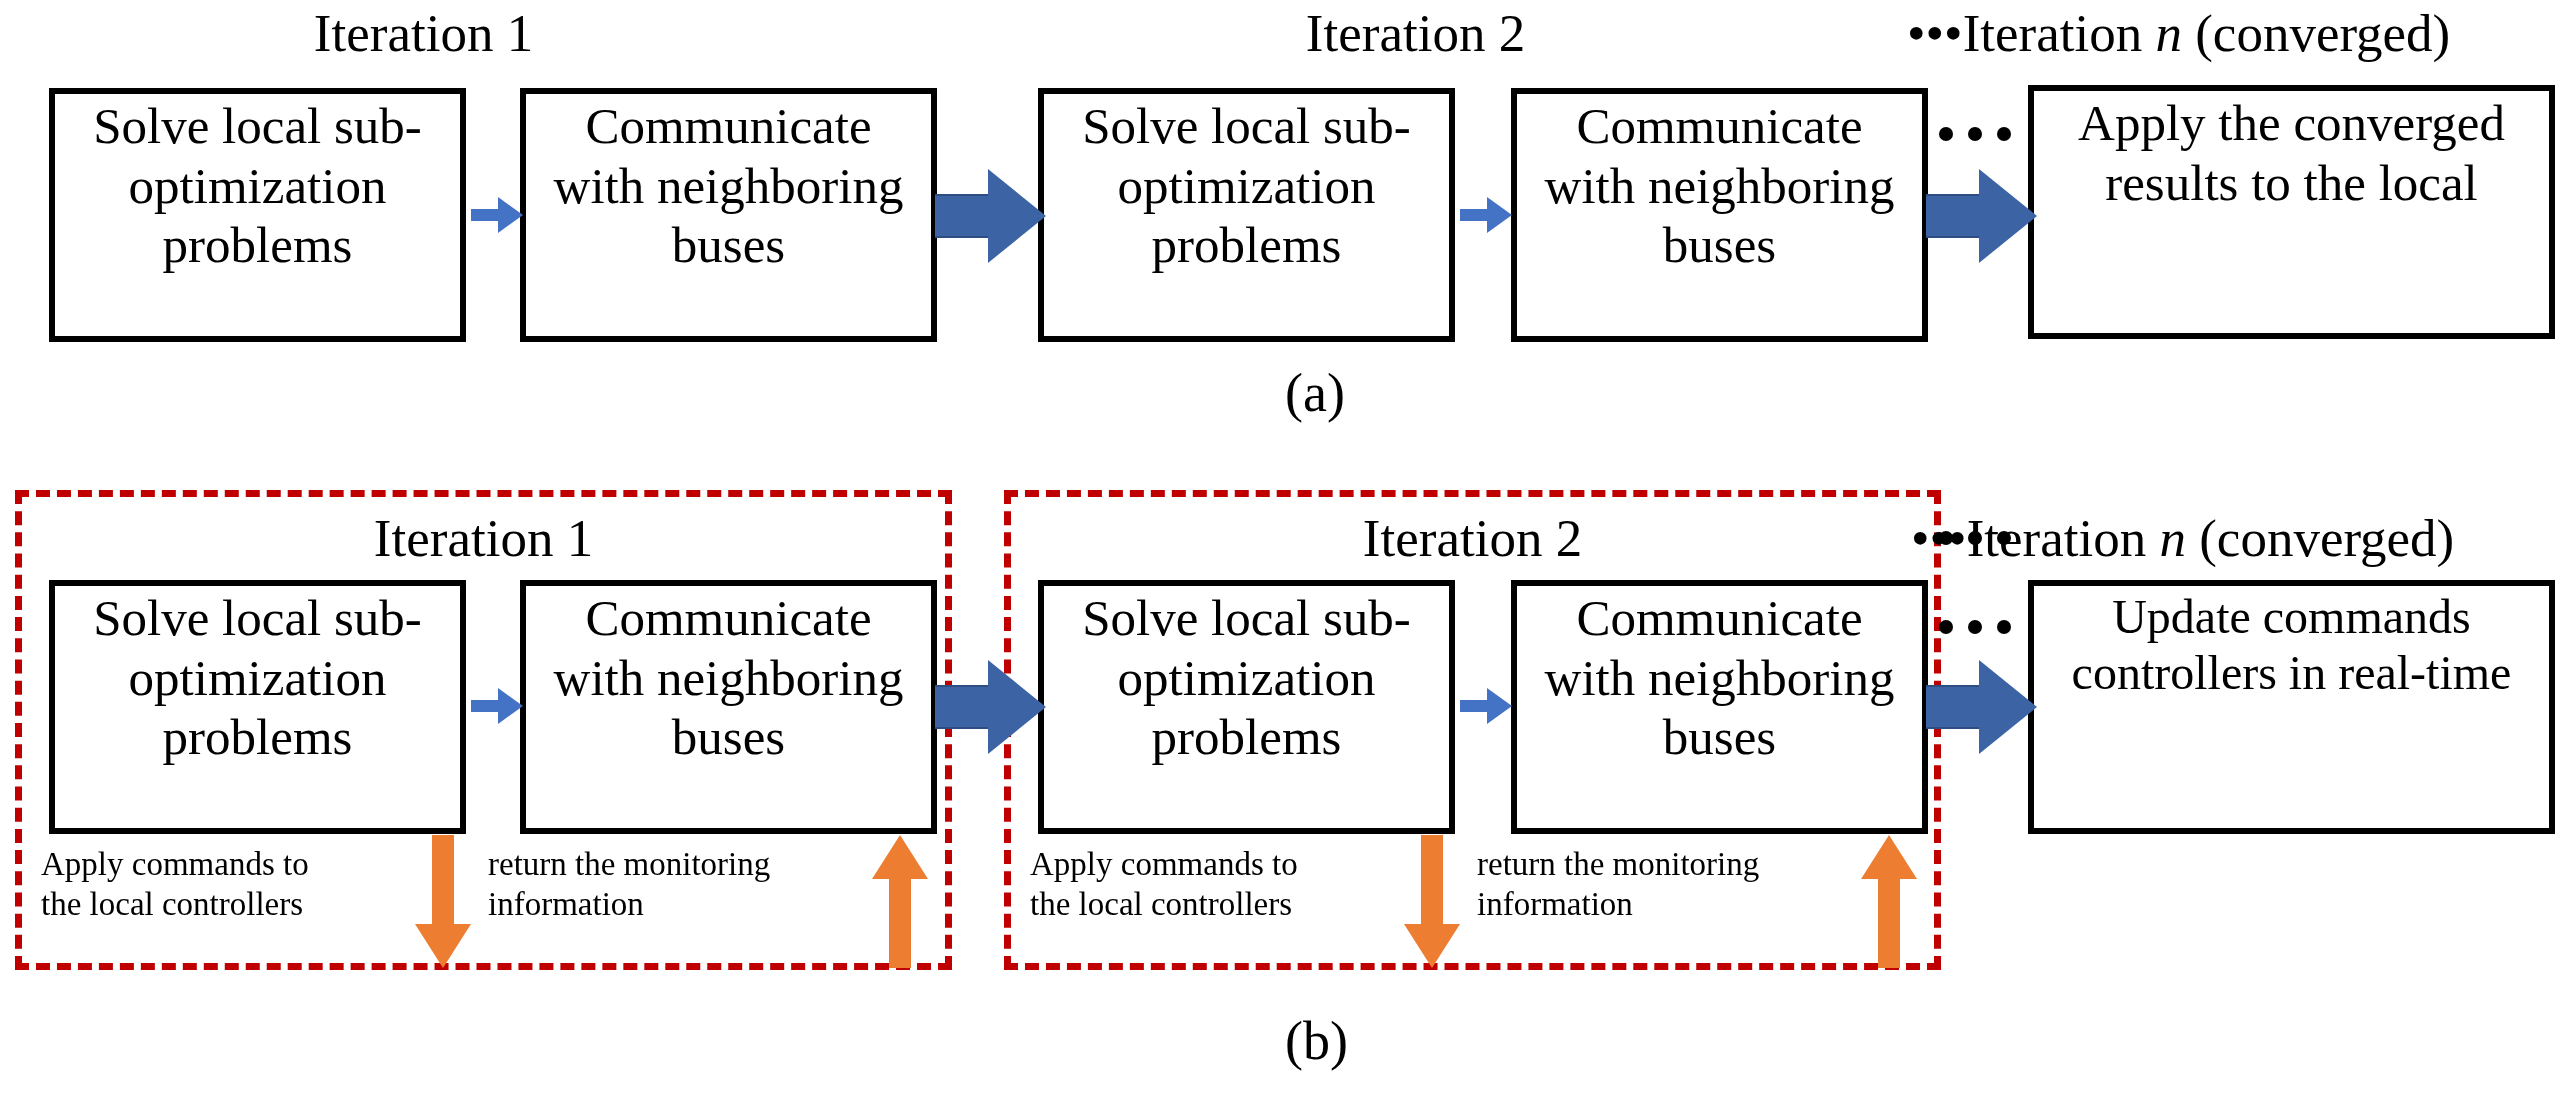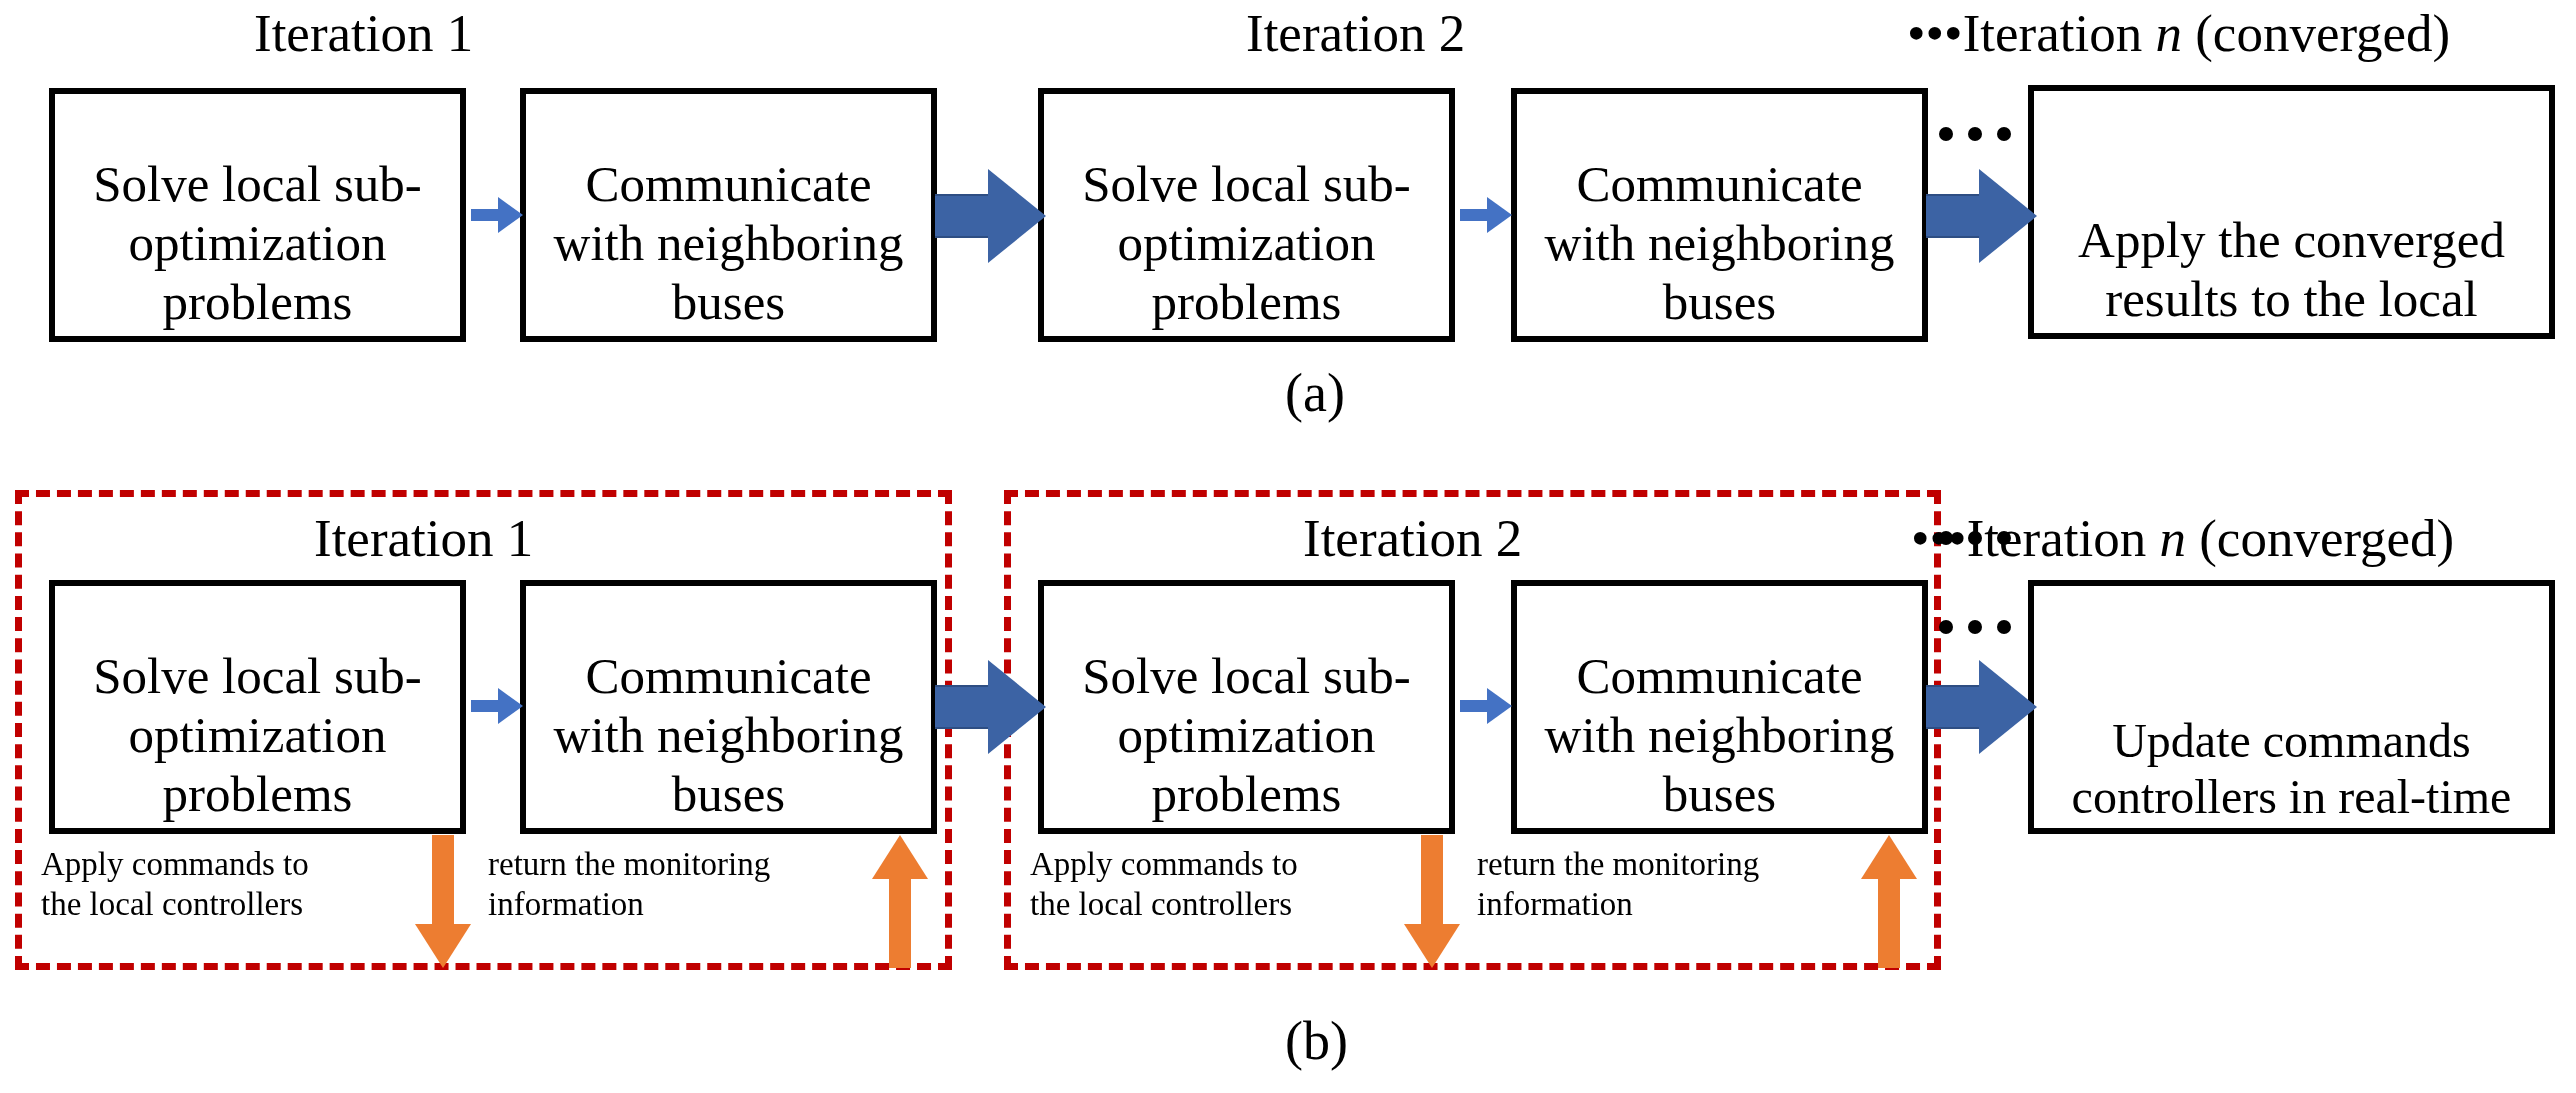--- a/index.html
+++ b/index.html
@@ -19,37 +19,37 @@
     overflow: hidden;
   }
 
   
   .pbox {
     position: absolute;
     box-sizing: border-box;
     border: 6px solid #000000;
     background: #ffffff;
     display: flex;
-    align-items: flex-end;
+    align-items: flex-start;
     justify-content: center;
     text-align: center;
     line-height: 1.16;
     font-size: 51px;
     padding: 3.4px 8.5px;
     z-index: 6;
   }
   .pbox span { display: block; width: 100%; }
 
   
   .itercap {
     position: absolute;
     font-size: 53px;
     line-height: 1;
     white-space: nowrap;
-    text-align: left;
+    text-align: center;
     z-index: 7;
   }
   .itercap i { font-style: italic; }
 
   
   .panel-letter {
     position: absolute;
     font-size: 54px;
     line-height: 1;
     white-space: nowrap;

